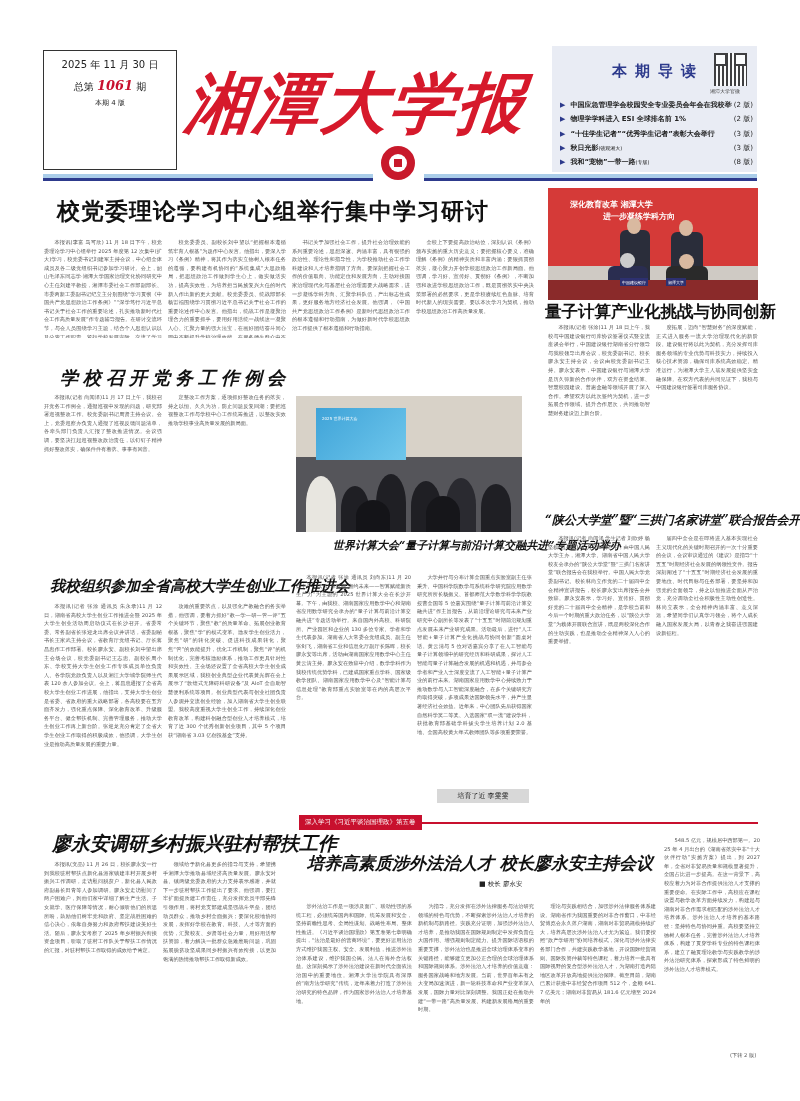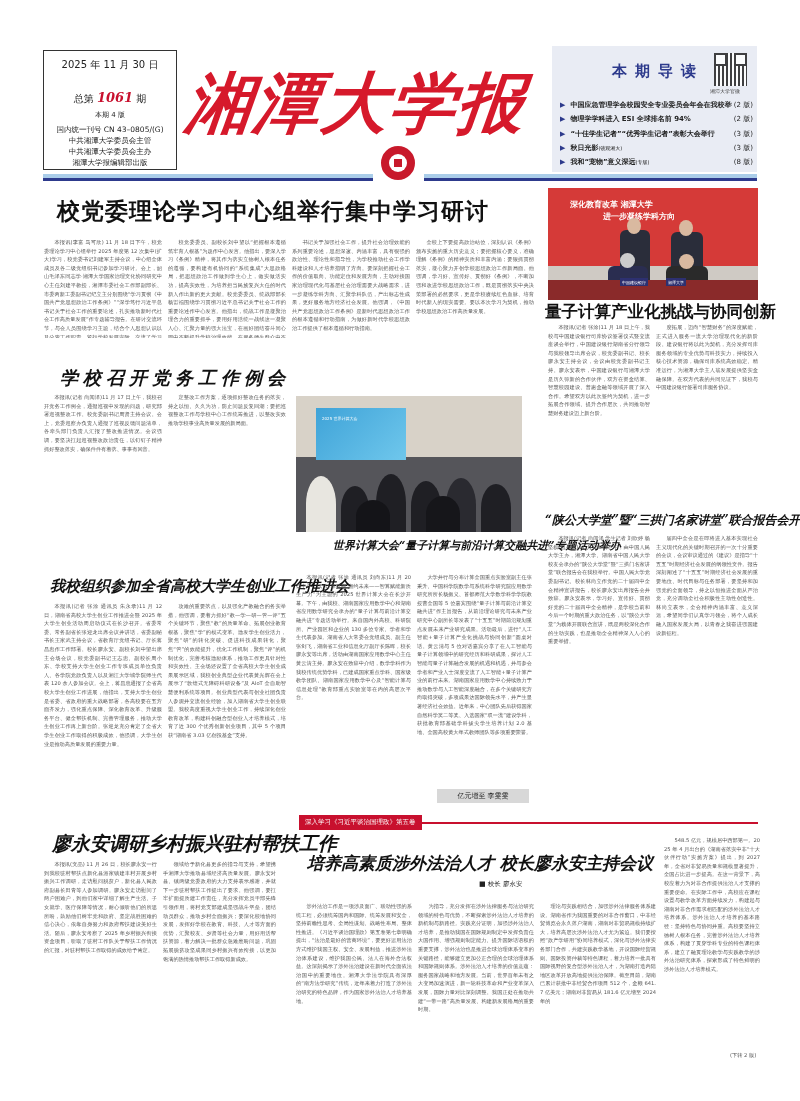--- a/index.html
+++ b/index.html
@@ -4,21 +4,21 @@
 <style>
   * { box-sizing: border-box; margin: 0; padding: 0; }
   html, body { width: 800px; height: 1101px; background: #ffffff; overflow: hidden; }
   body { font-family: "DejaVu Sans", sans-serif; color: #222; position: relative; }
 
   .abs { position: absolute; }
 
   
   .info-box { left: 43px; top: 50px; width: 134px; height: 120px; border: 1px solid #333; background: #fff; text-align: center; }
   .info-box .date { font-size: 10px; margin-top: 7px; color: #222; }
-  .info-box .issue { font-size: 10px; margin-top: 18px; color: #222; }
+  .info-box .issue { font-size: 10px; margin-top: 6px; color: #222; }
   .info-box .issue b { font-family: "DejaVu Serif", serif; font-style: italic; color: #c8102e; font-size: 13px; }
   .info-box .pages { font-size: 7px; margin-top: 4px; }
   .info-box .meta { font-size: 7.5px; line-height: 11px; margin-top: 4px; }
 
   .title { left: 186px; top: 48px; width: 300px; height: 110px; font-family: "DejaVu Serif", serif; font-weight: bold; font-style: italic; color: #d6192b; font-size: 66px; letter-spacing: 2px; line-height: 110px; white-space: nowrap; transform: skewX(-6deg); }
   .seal { left: 381px; top: 146px; width: 34px; height: 34px; border-radius: 50%; background: #c8192b; border: 2px solid #c8192b; }
   .seal::after { content: ""; position: absolute; left: 6px; top: 6px; width: 18px; height: 18px; border-radius: 50%; background: #fff; }
   .seal span { position: absolute; left: 11px; top: 11px; width: 8px; height: 8px; background: #c8192b; z-index: 2; }
 
   .rule-top { left: 43px; top: 174px; width: 330px; height: 4px; background: #aacde9; }
@@ -84,26 +84,20 @@
 <body>
 
 <div class="abs info-box">
   <div class="date">2025 年 11 月 30 日</div>
   <div class="issue">
     <span>总第</span>
     <b>1061</b>
     <span>期</span>
   </div>
   <div class="pages">本期 4 版</div>
-  <div class="meta">
-    <div>国内统一刊号 CN 43–0805/(G)</div>
-    <div>中共湘潭大学委员会主管</div>
-    <div>中共湘潭大学委员会主办</div>
-    <div>湘潭大学报编辑部出版</div>
-  </div>
 </div>
 
 <div class="abs title">湘潭大学报</div>
 <div class="abs seal" title="XIANGTAN UNIVERSITY 1958">
     <span></span>
   </div>
 
 <div class="abs rule-top"></div>
 <div class="abs rule-top2"></div>
 <div class="abs rule-r1"></div>
@@ -114,36 +108,36 @@
   <div class="qr"></div>
   <div class="qr-cap">湘潭大学官微</div>
   <ul>
     <li>
         <span class="arrow">▶</span>
         <span class="t"><span>中国应急管理学会校园安全专业委员会年会在我校举行</span><small></small></span>
         <span class="pg">(2 版)</span>
       </li>
     <li>
         <span class="arrow">▶</span>
-        <span class="t"><span>物理学学科进入 ESI 全球排名前 94%</span><small></small></span>
+        <span class="t"><span>物理学学科进入 ESI 全球排名前 1%</span><small></small></span>
         <span class="pg">(2 版)</span>
       </li>
     <li>
         <span class="arrow">▶</span>
         <span class="t"><span>“十佳学生记者”“优秀学生记者”表彰大会举行</span><small></small></span>
         <span class="pg">(3 版)</span>
       </li>
     <li>
         <span class="arrow">▶</span>
         <span class="t"><span>秋日光影</span><small>(镜观湘大)</small></span>
         <span class="pg">(3 版)</span>
       </li>
     <li>
         <span class="arrow">▶</span>
-        <span class="t"><span>我和“宠物”意义深远</span><small>(专版)</small></span>
+        <span class="t"><span>我和“宠物”一带一路</span><small>(专版)</small></span>
         <span class="pg">(8 版)</span>
       </li>
   </ul>
 </div>
 
 <div class="abs hl hl-sans" style="left:57px;top:196px;font-size:23px;letter-spacing:1px;">校党委理论学习中心组举行集中学习研讨</div>
 <div class="abs cols" style="left:44px;top:238px;width:490px;height:100px;">
   <div class="col">
       <p>本报讯(李富 马可欣) 11 月 18 日下午，校党委理论学习中心组举行 2025 年度第 12 次集中(扩大)学习，校党委书记刘建军主持会议，中心组全体成员及各二级党组织书记参加学习研讨。会上，韶山毛泽东同志学·湘潭大学国家治理文化协同研究中心主任刘建平教授，湘潭市委社会工作部副部长、市委两新工委副书记纪立主分别围绕“学习贯彻《中国共产党思想政治工作条例》”“深学笃行习近平总书记关于社会工作的重要论述，扎实推动新时代社会工作高质量发展”作专题辅导报告。在研讨交流环节，与会人员围绕学习主题，结合个人思想认识以及分管工作职责，紧扣学校发展实际，交流了学习体会和工作思考。</p>
     </div>
@@ -219,21 +213,21 @@
 </div>
 
 <div class="abs cols" style="left:296px;top:573px;width:236px;height:210px;">
   <div class="col">
       <p>本报讯(记者 张涂 通讯员 刘向东)11 月 20 日上午，以“计算万物 湘约未来——智算赋能新质生产力”为主题的 2025 世界计算大会在长沙开幕。下午，由我校、湖南国家应用数学中心和湖南省应用数学研究会承办的“量子计算与前沿计算交融共进”专题活动举行。来自国内外高校、科研院所、产业园区和企业的 130 多位专家、学者和学生代表参加。湖南省人大常委会党组成员、副主任张剑飞，湖南省工业和信息化厅副厅长陈晖，校长廖永安等出席，活动由湖南国家应用数学中心主任黄云清主持。廖永安在致辞中介绍，数学学科作为我校传统优势学科，已建成国家重点学科、国家级教学团队、湖南国家应用数学中心及“智能计算与信息处理”教育部重点实验室等在内的高层次平台。</p>
     </div>
   <div class="col">
       <p>大学并行与分布计算全国重点实验室副主任张秉升、中国科学院数学与系统科学研究院应用数学研究所所长杨振义、首都师范大学数学科学学院教授曹全国等 5 位嘉宾围绕“量子计算与前沿计算交融共进”作主旨报告，从前沿理论研究与未来产业研究中心副所长等发表了“十五五”时期前沿规划重点发展未来产业研究成果。活动最后，进行“人工智能+量子计算产业化挑战与协同创新”圆桌对话。黄云清与 5 位对话嘉宾分享了在人工智能与量子计算领域中的研究经历和科研成果，探讨人工智能与量子计算融合发展的机遇和机遇，并与参会学者和产业人士深度交流了人工智能+量子计算产业的前行未来。湖南国家应用数学中心持续致力于推动数学与人工智能深度融合，在多个关键研究方向取得突破，多项成果达国际领先水平，并产生显著经济社会效益。近年来，中心团队先后获得国家自然科学奖二等奖、入选国家“双一流”建设学科，获批教育部基础学科拔尖学生培养计划 2.0 基地、全国高校黄大年式教师团队等多项重要荣誉。</p>
     </div>
 </div>
-<div class="abs editor">亿元增至  李雯雯</div>
+<div class="abs editor">培育了近  李雯雯</div>
 
 <div class="abs hl hl-serif" style="left:545px;top:512px;font-size:12px;">“陕公大学堂”暨“三拱门名家讲堂”联合报告会开讲</div>
 <div class="abs cols" style="left:548px;top:534px;width:210px;height:278px;">
   <div class="col">
       <p>本报讯(记者 尚闻泽 学生记者 刘欣婷 杨坚叙 吕心瑜)11 月 28 日下午，由中国人民大学主办，湘潭大学、湖南省中国人民大学校友会承办的“陕公大学堂”暨“三拱门名家讲堂”联合报告会在我校举行。中国人民大学党委副书记、校长林尚立作党的二十届四中全会精神宣讲报告，校长廖永安出席报告会并致辞。廖永安表示，学习好、宣传好、贯彻好党的二十届四中全会精神，是学校当前和今后一个时期的重大政治任务，以“陕公大学堂”为载体开展联合宣讲，既是两校深化合作的生动实践，也是推动全会精神深入人心的重要举措。</p>
     </div>
   <div class="col">
       <p>届四中全会是在即将进入基本实现社会主义现代化的关键时期召开的一次十分重要的会议，会议审议通过的《建议》是指导“十五五”时期经济社会发展的纲领性文件。报告深刻阐述了“十五五”时期经济社会发展的重要地位、时代目标与任务部署，要坚持和加强党的全面领导，持之以恒推进全面从严治党，充分调动全社会积极性主动性创造性。林尚立表示，全会精神内涵丰富、意义深远，希望同学们认真学习领会，将个人成长融入国家发展大局，以青春之我奋进强国建设新征程。</p>
     </div>
 </div>

